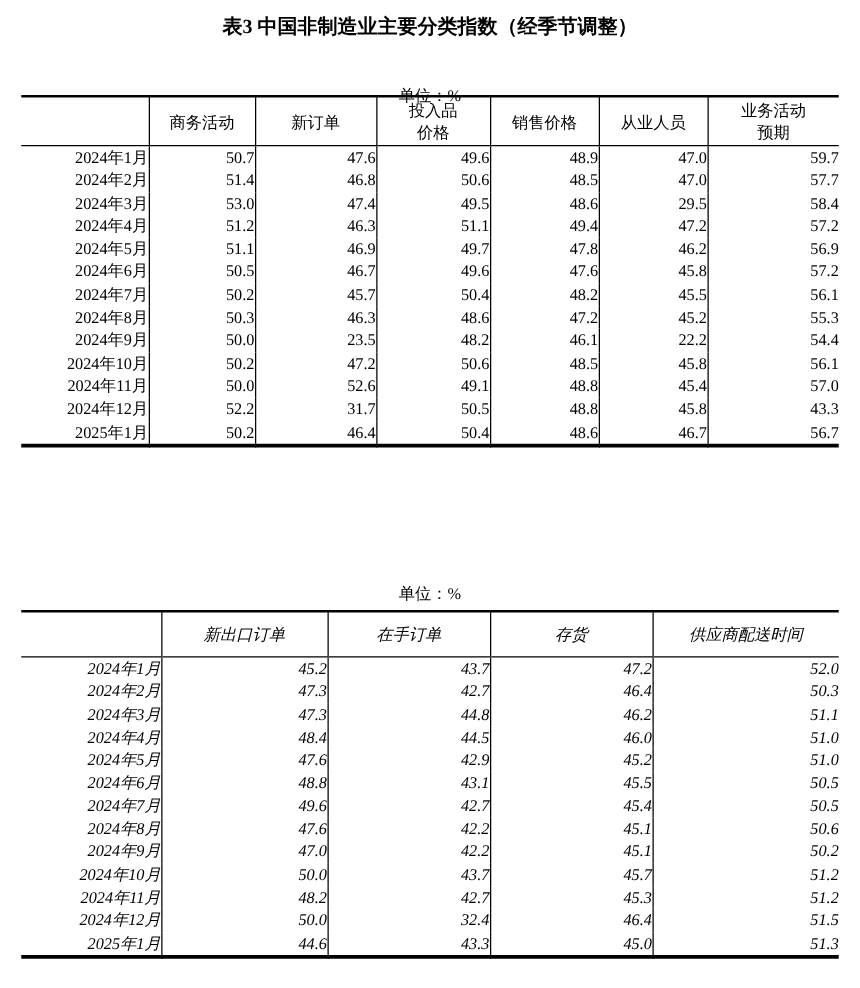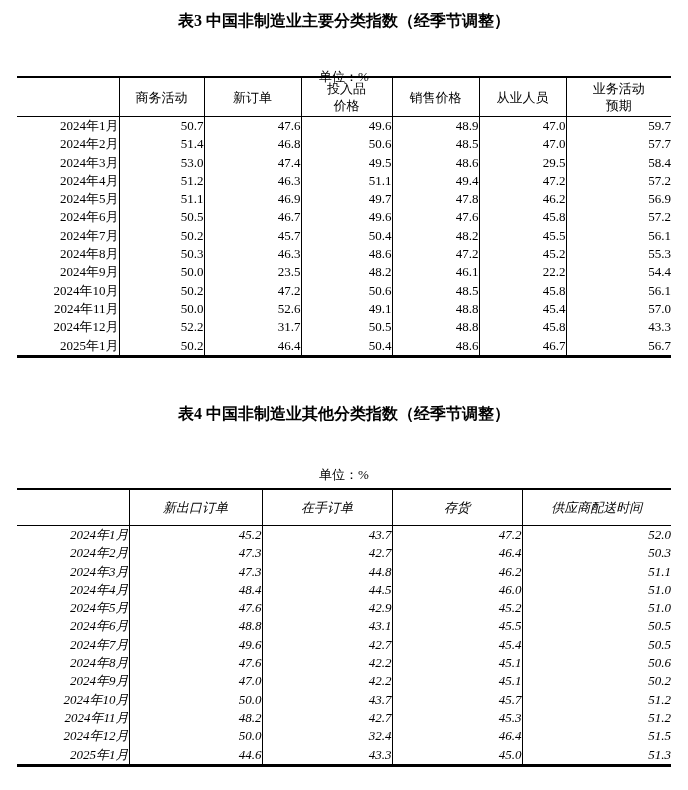--- a/index.html
+++ b/index.html
@@ -227,21 +227,20 @@
           <td class="val">50.2</td>
           <td class="val">46.4</td>
           <td class="val">50.4</td>
           <td class="val">48.6</td>
           <td class="val">46.7</td>
           <td class="val">56.7</td>
         </tr>
       </tbody>
     </table>
 
-  <div class="doc-title title-t4">表4 中国非制造业其他分类指数（经季节调整）</div>
 
   <div class="unit-label unit-t4">单位：%</div>
 
   <table class="data-table table-t4" data-table="table4">
       <colgroup>
         <col>
         <col>
         <col>
         <col>
         <col>

